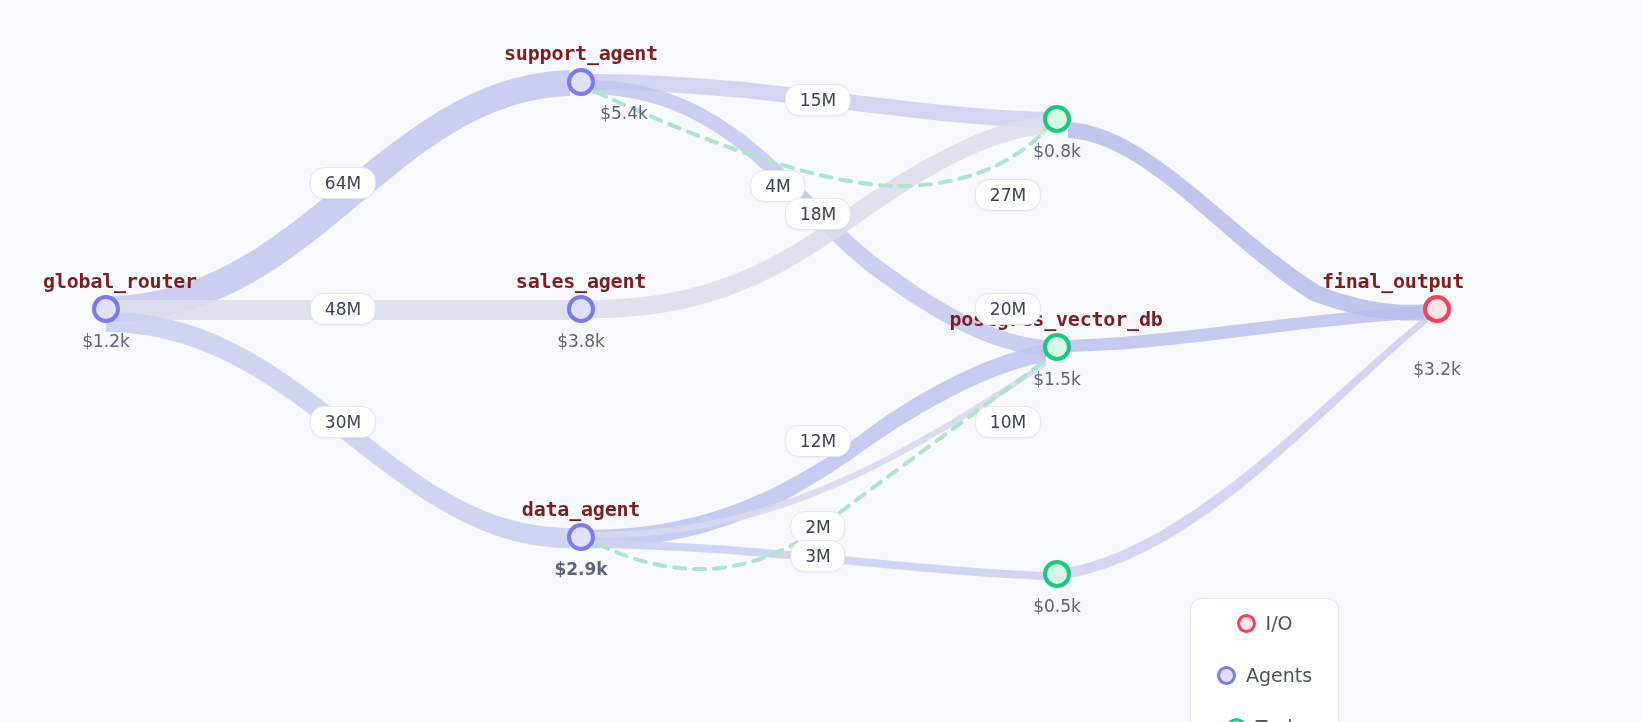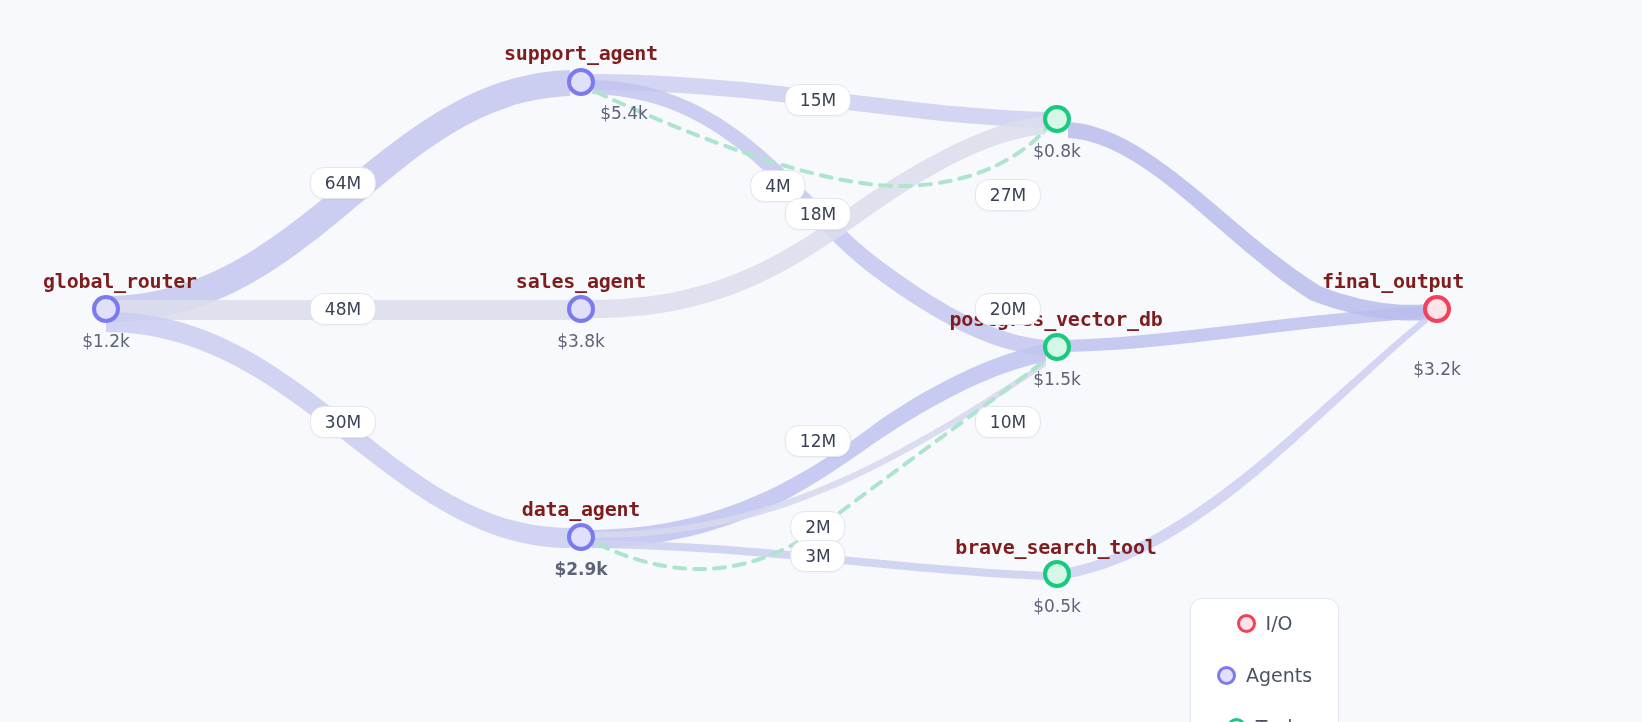--- a/index.html
+++ b/index.html
@@ -150,21 +150,20 @@
   <div class="node-cost" style="left:581px;  top:341px;">$3.8k</div>
 
   <div class="node-label" style="left:581px;  top:501px;">data_agent</div>
   <div class="node-cost" style="left:581px;  top:569px;font-weight:bold;">$2.9k</div>
 
   <div class="node-cost" style="left:1057px; top:151px;">$0.8k</div>
 
   <div class="node-label" style="left:1056px; top:311px;">postgres_vector_db</div>
   <div class="node-cost" style="left:1057px; top:379px;">$1.5k</div>
 
-  <div class="node-label" style="left:1056px; top:539px;">brave_search_tool</div>
   <div class="node-cost" style="left:1057px; top:606px;">$0.5k</div>
 
   <div class="node-label" style="left:1393px; top:273px;">final_output</div>
   <div class="node-cost" style="left:1437px; top:341px;margin-top:28px;">$3.2k</div>
 
   <div class="edge-pill" style="left:343px;  top:183px;">64M</div>
   <div class="edge-pill" style="left:343px;  top:309px;">48M</div>
   <div class="edge-pill" style="left:343px;  top:422px;">30M</div>
   <div class="edge-pill" style="left:818px;  top:100px;">15M</div>
   <div class="edge-pill" style="left:778px;  top:186px;text-align:center;">4M</div>

